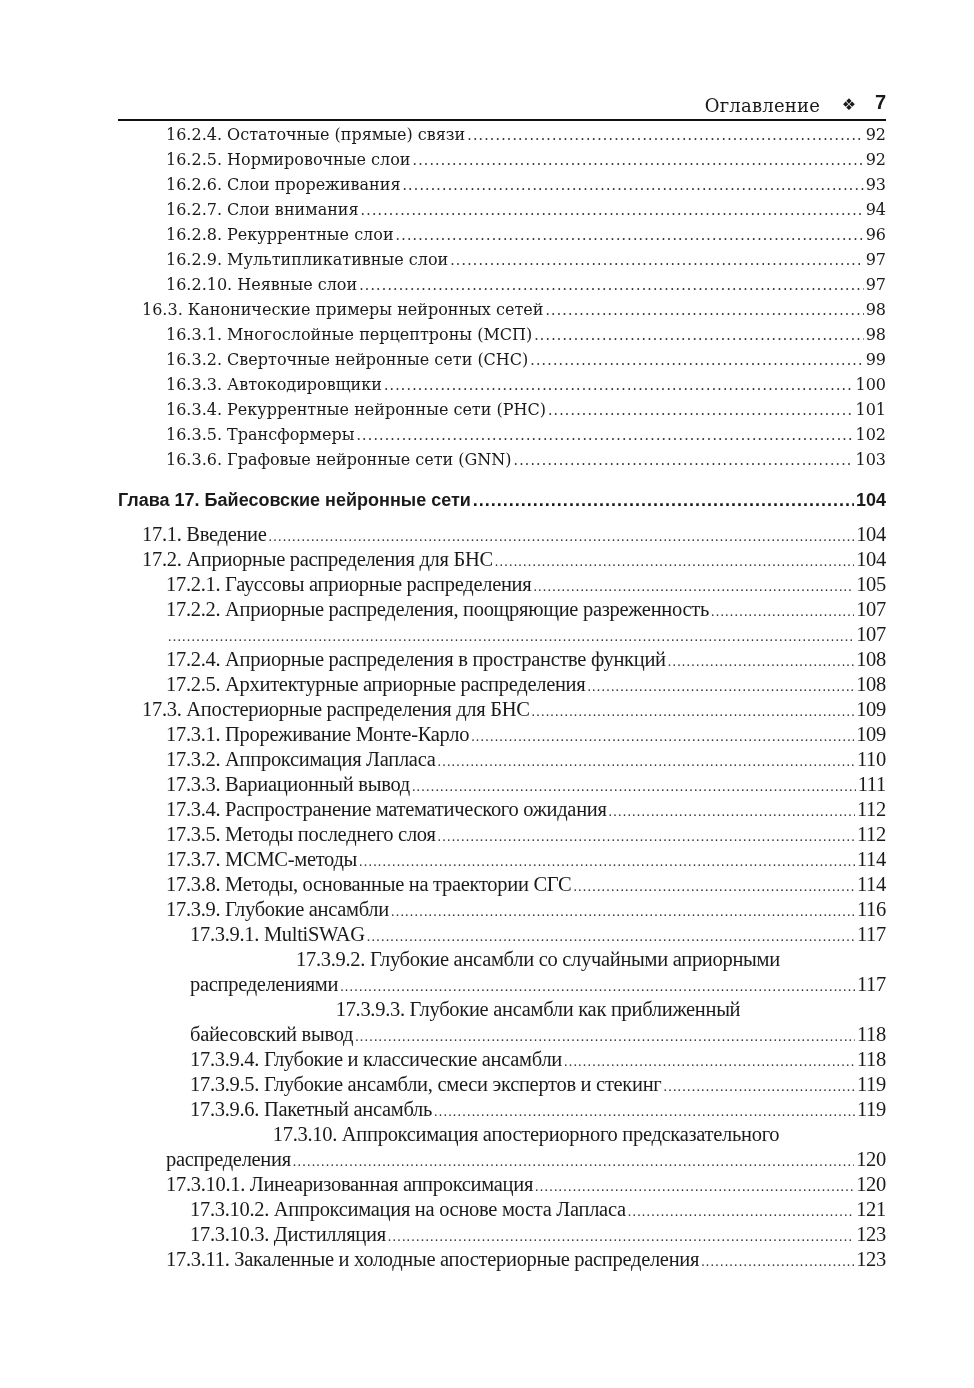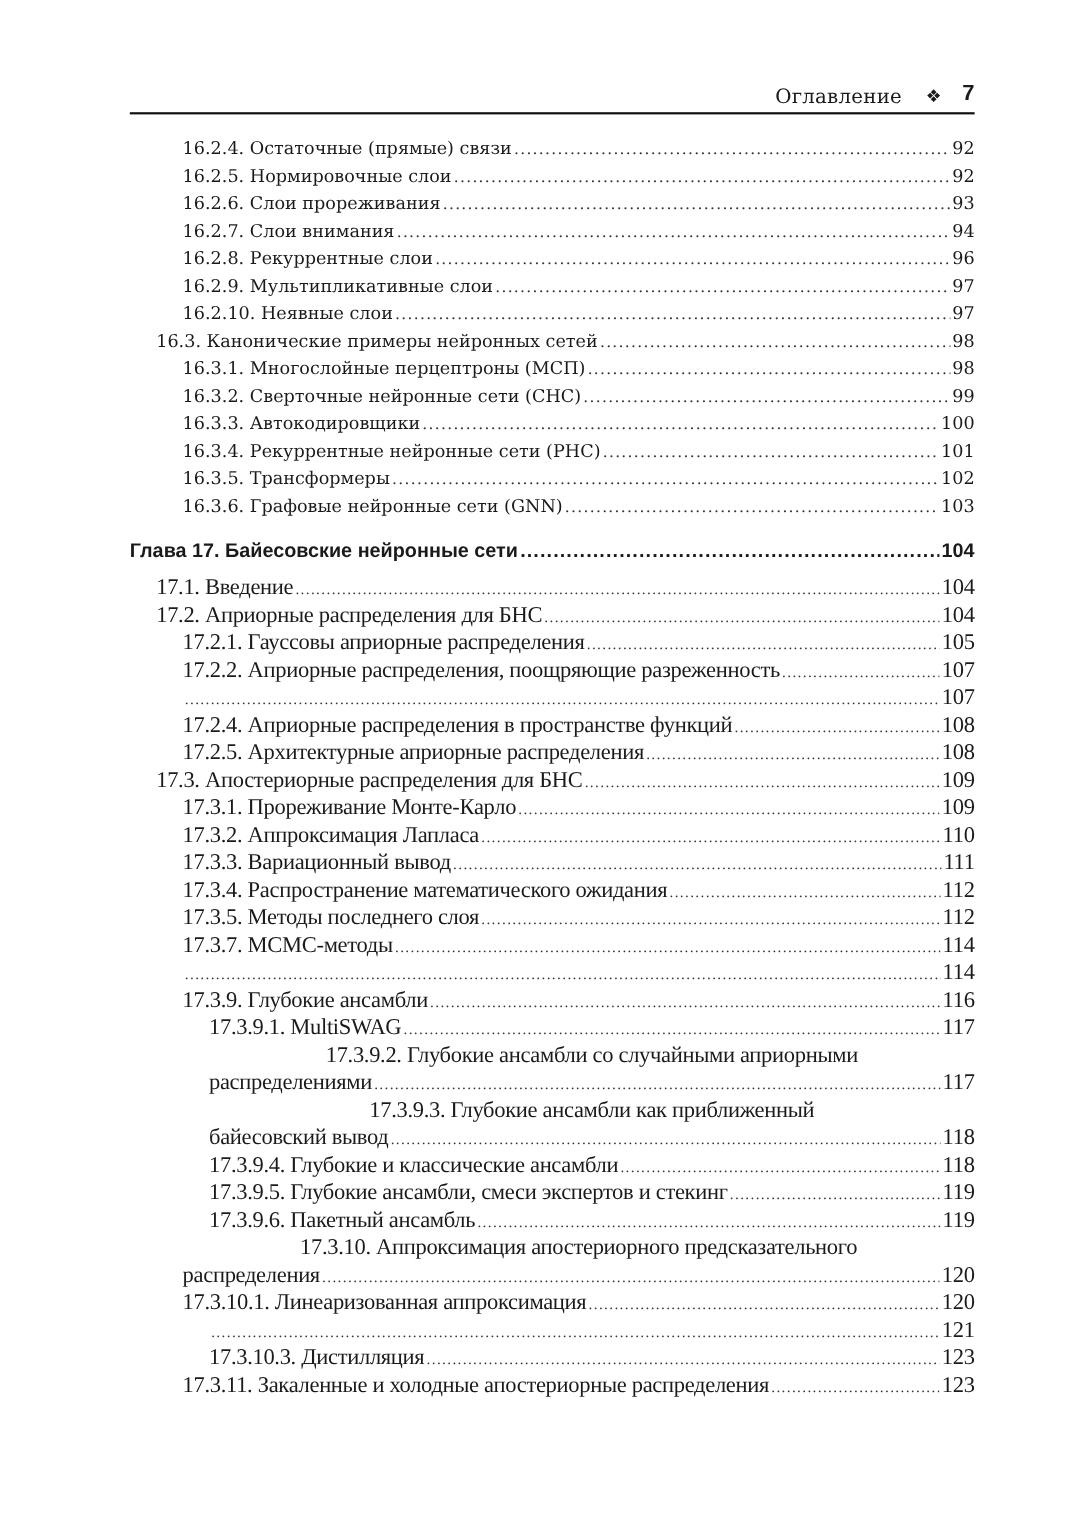--- a/index.html
+++ b/index.html
@@ -1,18 +1,18 @@
 <!DOCTYPE html>
 <html><head>
 <meta charset="utf-8">
 <style>
   html, body { margin:0; padding:0; background:#ffffff; }
   body { width:974px; height:1388px; position:relative; overflow:hidden;
          font-family:"DejaVu Serif","Liberation Serif",serif; color:#1a1a1a; }
-  .header { position:absolute; left:118px; top:74px; width:768px; height:30px; }
+  .header { position:absolute; left:118px; top:91px; width:768px; height:30px; }
   .header-rule { position:absolute; left:0; right:0; bottom:0; height:2px; background:#111; }
   .header-title { position:absolute; right:66px; top:4px; font-size:18px; letter-spacing:0.2px; }
   .header-ornament { position:absolute; right:30px; top:4px; font-size:16px; }
   .header-page { position:absolute; right:0; top:0; font-family:"Liberation Sans",sans-serif; font-weight:bold; font-size:20px; }
   .toc { position:absolute; left:118px; top:122px; width:768px; }
   .row { display:flex; align-items:baseline; height:25px; line-height:25px; font-size:16px; white-space:nowrap; }
   .row.lvl1 { padding-left:24px; }
   .row.lvl2 { padding-left:48px; }
   .row.lvl3 { padding-left:72px; }
   .row .label { flex:0 0 auto; }
@@ -178,20 +178,21 @@
         <span class="label"><span>17.3.5.</span> <span>Методы последнего слоя</span></span>
         <span class="dots"></span>
         <span class="page">112</span>
       </div>
       <div class="row lvl2 cond-row">
         <span class="label"><span>17.3.7.</span> <span>MCMC-методы</span></span>
         <span class="dots"></span>
         <span class="page">114</span>
       </div>
       <div class="row lvl2 cond-row">
+        <span class="label"><span>17.3.8.</span> <span>Методы, основанные на траектории СГС</span></span>
         <span class="dots"></span>
         <span class="page">114</span>
       </div>
       <div class="row lvl2 cond-row">
         <span class="label"><span>17.3.9.</span> <span>Глубокие ансамбли</span></span>
         <span class="dots"></span>
         <span class="page">116</span>
       </div>
       <div class="row lvl3 cond-row">
         <span class="label"><span>17.3.9.1.</span> <span>MultiSWAG</span></span>
@@ -236,20 +237,21 @@
         <span class="label">распределения</span>
         <span class="dots"></span>
         <span class="page">120</span>
       </div>
       <div class="row lvl2 cond-row">
         <span class="label"><span>17.3.10.1.</span> <span>Линеаризованная аппроксимация</span></span>
         <span class="dots"></span>
         <span class="page">120</span>
       </div>
       <div class="row lvl3 cond-row">
+        <span class="label"><span>17.3.10.2.</span> <span>Аппроксимация на основе моста Лапласа</span></span>
         <span class="dots"></span>
         <span class="page">121</span>
       </div>
       <div class="row lvl3 cond-row">
         <span class="label"><span>17.3.10.3.</span> <span>Дистилляция</span></span>
         <span class="dots"></span>
         <span class="page">123</span>
       </div>
       <div class="row lvl2 cond-row">
         <span class="label"><span>17.3.11.</span> <span>Закаленные и холодные апостериорные распределения</span></span>

